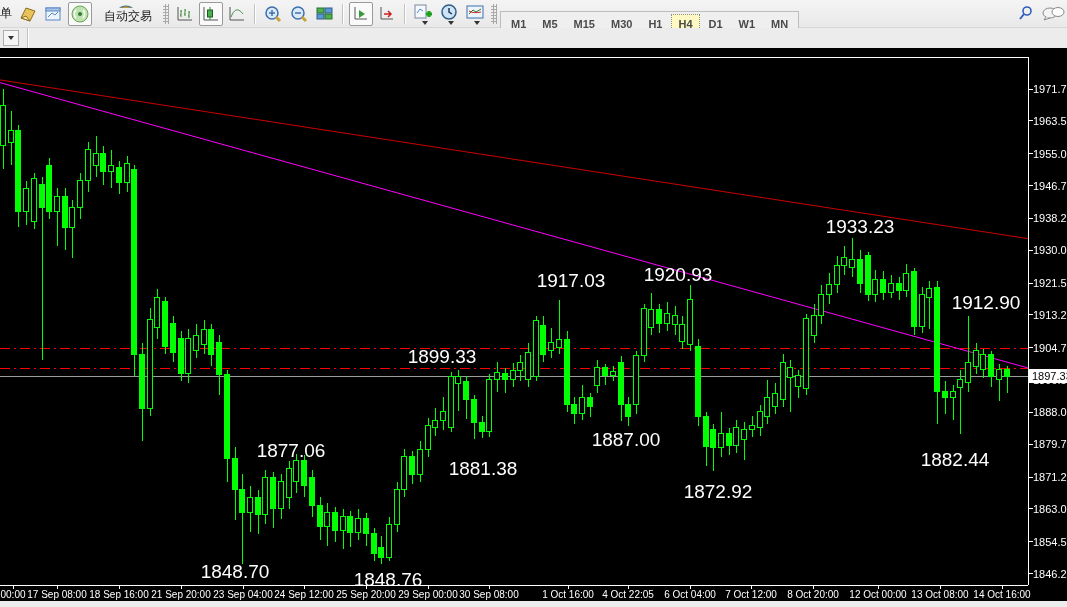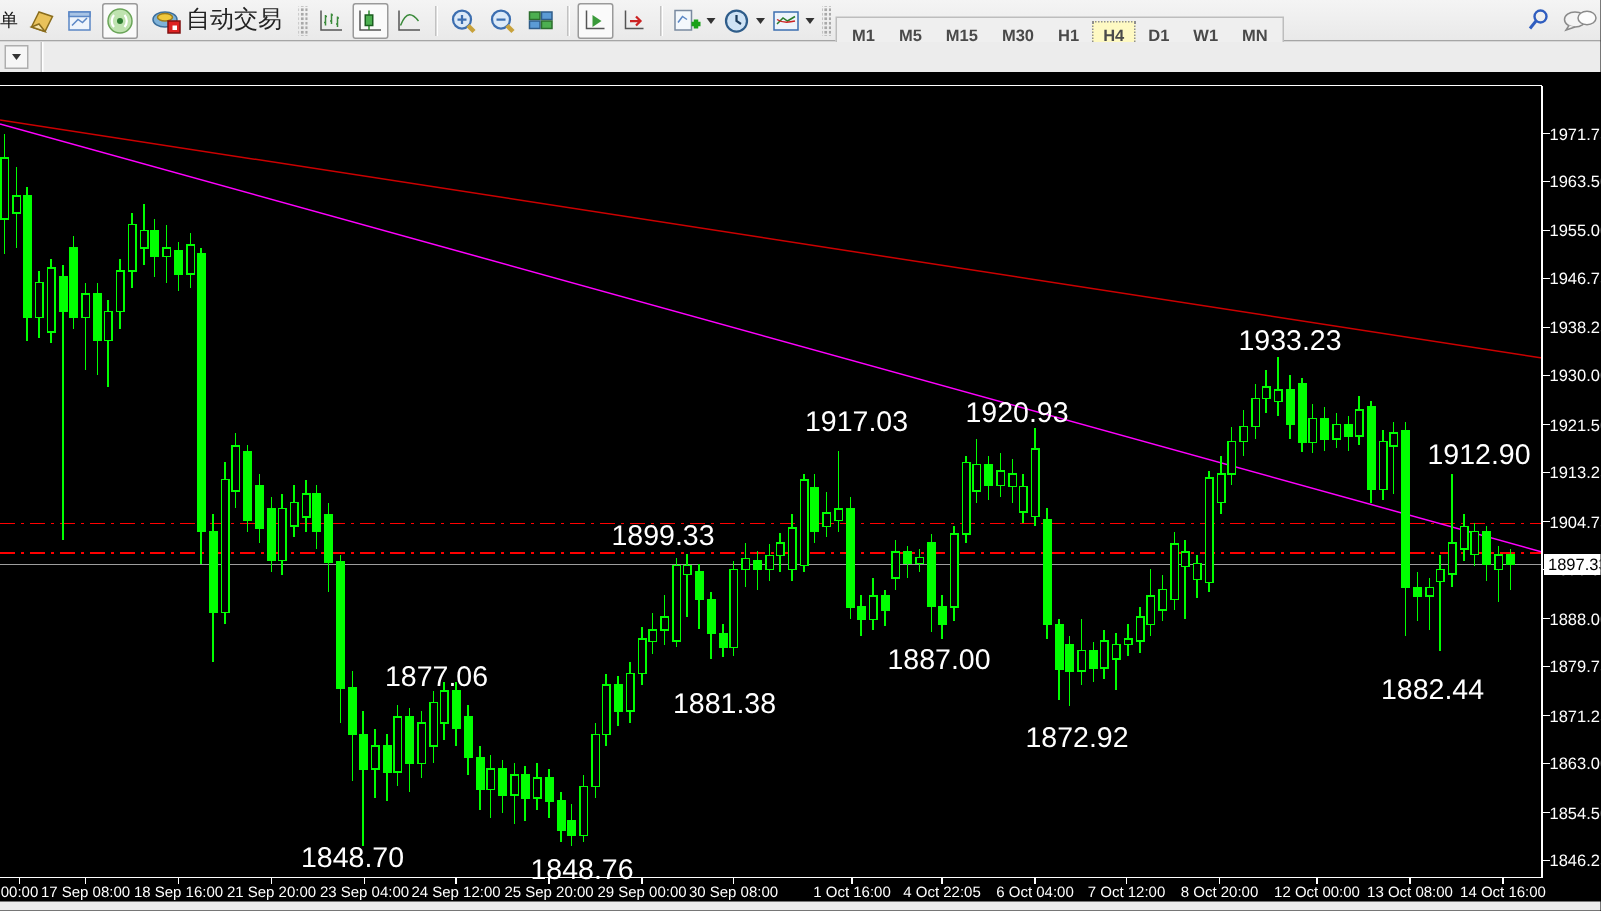--- a/index.html
+++ b/index.html
@@ -6,21 +6,21 @@
   html,body { width:1067px; height:607px; overflow:hidden; background:#000;
               font-family:"Liberation Sans", sans-serif; }
   
   .toolbar { position:absolute; left:0; top:0; width:1067px; height:28px;
              background:linear-gradient(#f4f4f4,#e9e9e9); border-bottom:1px solid #d6d6d6;
              display:flex; align-items:center; }
   .toolbar2 { position:absolute; left:0; top:28px; width:1067px; height:20px;
               background:#ececec; display:flex; align-items:center; }
   .tbtn { height:24px; min-width:24px; display:flex; align-items:center; justify-content:center;
           border:1px solid transparent; border-radius:2px; margin:0 1px; color:#222;
-          font-size:16px; cursor:default; }
+          font-size:12px; cursor:default;flex-direction:column; }
   .tbtn.pressed { background:#fafafa; border:1px solid #9a9a9a; }
   .sep { width:2px; height:20px; border-left:1px solid #c2c2c2; border-right:1px solid #ffffff; margin:0 4px; }
   .grip { width:6px; height:20px; margin:0 3px;
           background-image:radial-gradient(#a8a8a8 1px, transparent 1.1px);
           background-size:3px 3px; background-position:1px 1px; }
   .cutbtn { width:15px; height:24px; overflow:hidden; display:flex; align-items:center; font-size:12px; color:#111; }
   .tf-group { display:flex; align-items:center; height:26px; border:1px solid #bdbdbd;
               background:#efefef; padding:0 2px;margin-top:20px; }
   .tfbtn { height:20px; padding:0 6px; margin:0 1px; display:flex; align-items:center; justify-content:center;
            font-size:11px; font-weight:bold; color:#4a4a4a; border:1px solid transparent; }

